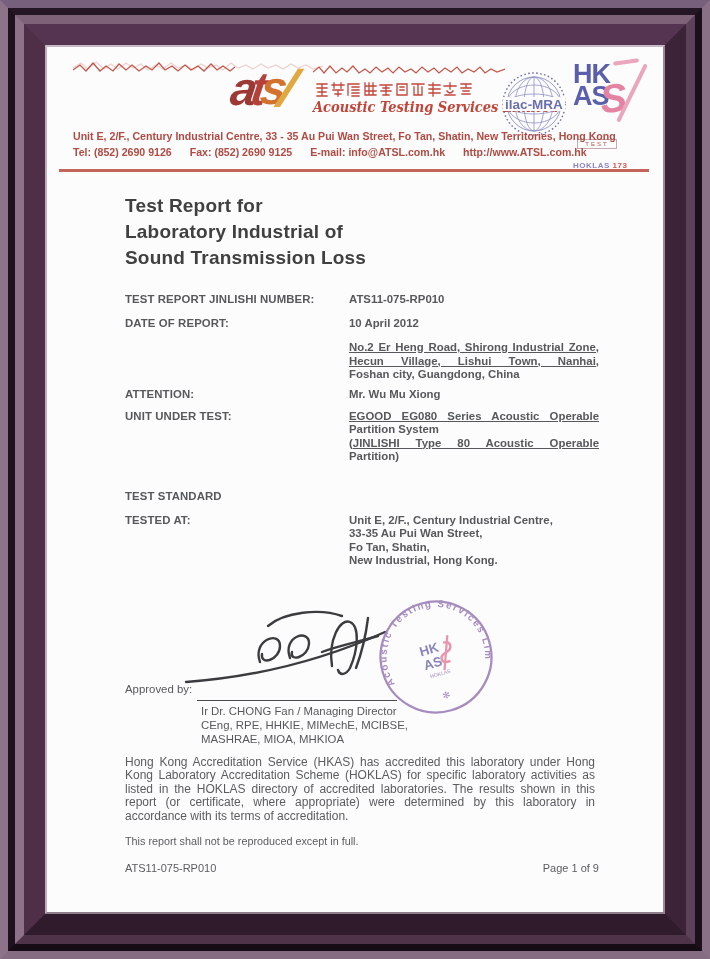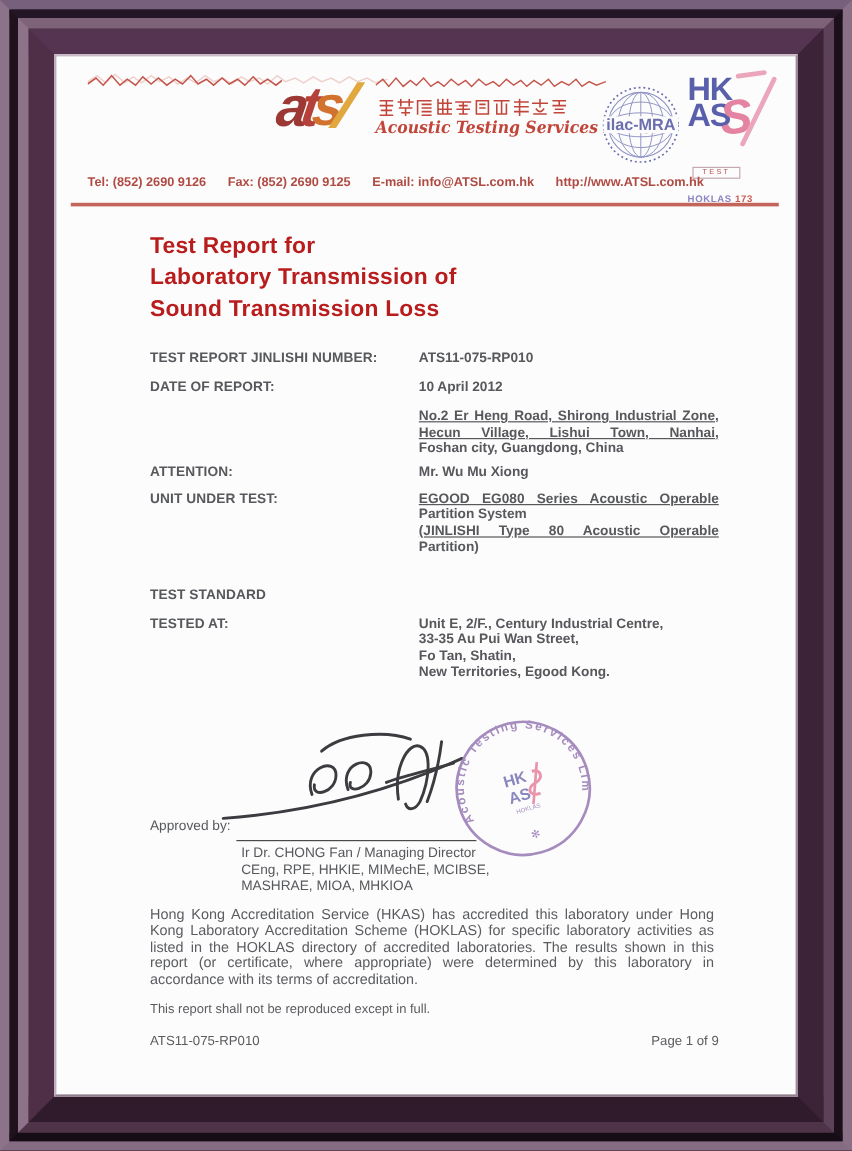--- a/index.html
+++ b/index.html
@@ -49,21 +49,21 @@
   .testbox{position:absolute;left:4px;top:76px;width:38px;border:1px solid #c7a9b4;
            font-size:6px;color:#b5524a;text-align:center;letter-spacing:2px;padding:1px 0;}
   .addr{position:absolute;left:0;font-size:10.6px;color:#b04b43;white-space:nowrap;font-weight:bold;}
   .addr1{top:71px;}
   .addr2{top:87px;}
   .addr2 span{margin-right:15px;}
   .redrule{position:absolute;left:-14px;top:110px;width:590px;height:2.5px;background:#c4655c;}
 
   
   .docbody{margin:6px 56px 0 78px;}
-  .title{font-size:19px;font-weight:bold;color:#b91c1c;line-height:26px;letter-spacing:.2px;}
+  .title{font-size:19px;font-weight:bold;color:#404040;line-height:26px;letter-spacing:.2px;}
   .fields{margin-top:22px;font-size:11.4px;font-weight:bold;}
   .frow{display:flex;margin-bottom:12px;}
   .flabel{width:224px;flex:none;letter-spacing:.1px;}
   .fvalue{width:250px;flex:none;line-height:13.5px;}
   .fvalue.single{line-height:12px;}
   .jl{text-align:justify;text-align-last:justify;text-decoration:underline;}
   .mb6{margin-bottom:6px;} .mb10{margin-bottom:10px;} .mb11{margin-bottom:11px;}
   .mb26{margin-bottom:26px;} .mb0{margin-bottom:0;}
 
   
@@ -162,34 +162,35 @@
           <div class="pinkS">S</div>
           <div class="pinkbar"></div>
           <div class="pinktop"></div>
           <div class="hoklas">
             <span>HOKLAS</span>
             <span class="red">173</span>
           </div>
           <div class="testbox">TEST</div>
         </div>
 
+        <div class="addr addr1">Unit E, 2/F., Century Industrial Centre, 33 - 35 Au Pui Wan Street, Fo Tan, Shatin, New Territories, Hong Kong</div>
         <div class="addr addr2">
           <span>Tel: (852) 2690 9126</span>
           <span>Fax: (852) 2690 9125</span>
           <span>E-mail: info@ATSL.com.hk</span>
           <span>http://www.ATSL.com.hk</span>
         </div>
         <div class="redrule"></div>
       </div>
 
       <div class="docbody">
 
         <div class="title">
           <div>Test Report for</div>
-          <div>Laboratory Transmission of</div>
+          <div>Laboratory Industrial of</div>
           <div>Sound Transmission Loss</div>
         </div>
 
         <div class="fields">
 
           <div class="frow">
             <div class="flabel">TEST REPORT JINLISHI NUMBER:</div>
             <div class="fvalue single">ATS11-075-RP010</div>
           </div>
 
@@ -226,21 +227,21 @@
           <div class="frow">
             <div class="flabel">TEST STANDARD</div>
           </div>
 
           <div class="frow mb0">
             <div class="flabel">TESTED AT:</div>
             <div class="fvalue">
               <div>Unit E, 2/F., Century Industrial Centre,</div>
               <div>33-35 Au Pui Wan Street,</div>
               <div>Fo Tan, Shatin,</div>
-              <div>New Territories, Egood Kong.</div>
+              <div>New Industrial, Hong Kong.</div>
             </div>
           </div>
         </div>
 
         <div class="approval">
           <svg class="sig-svg" width="235" height="100" viewBox="0 0 235 100">
             <g fill="none" stroke="#3c3c40" stroke-width="2.4" stroke-linecap="round">
               <path d="M6 80 C 60 76, 130 64, 205 30"></path>
               <path d="M88 24 C 104 10, 140 6, 162 14"></path>
               <path d="M80 60 C 72 38, 100 28, 100 44 C 100 58, 80 64, 82 52"></path>

